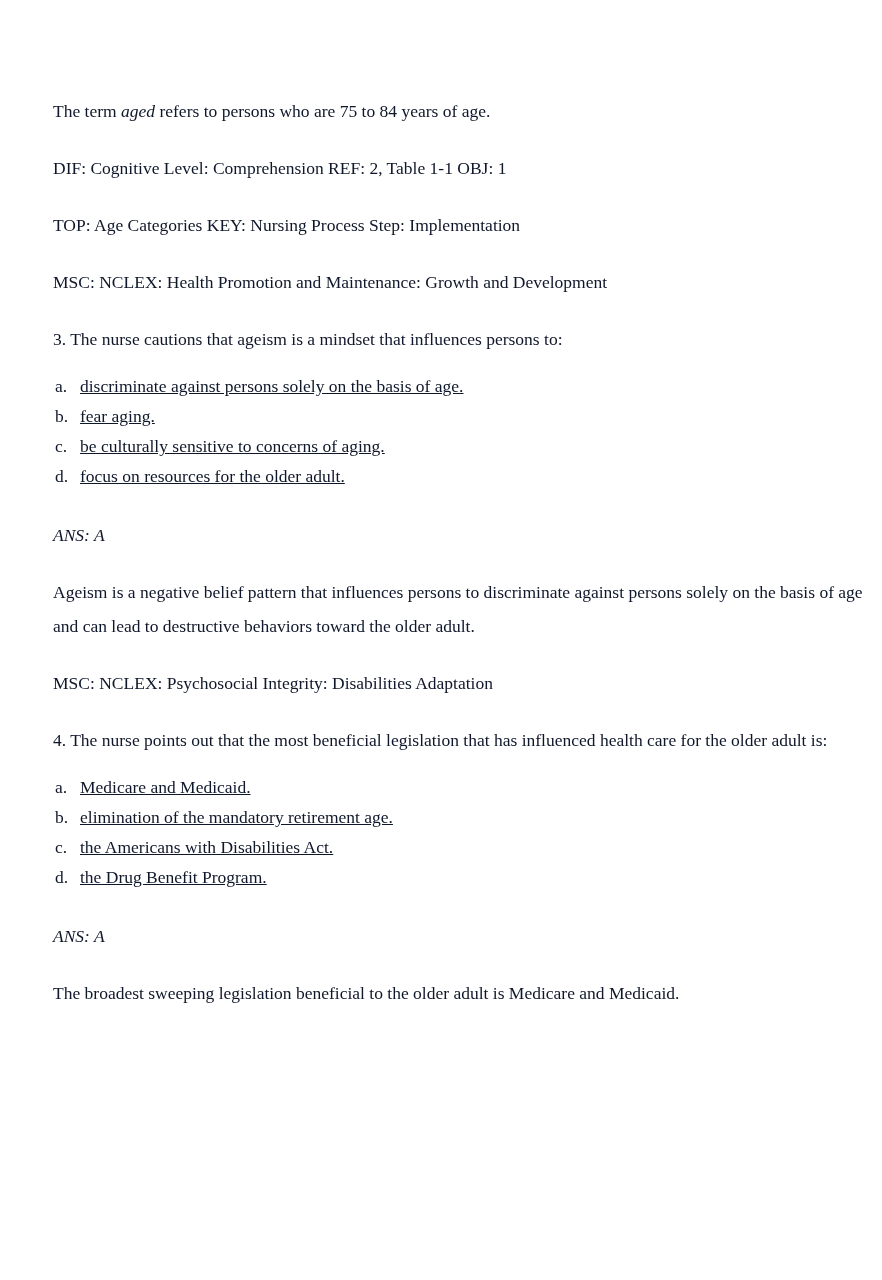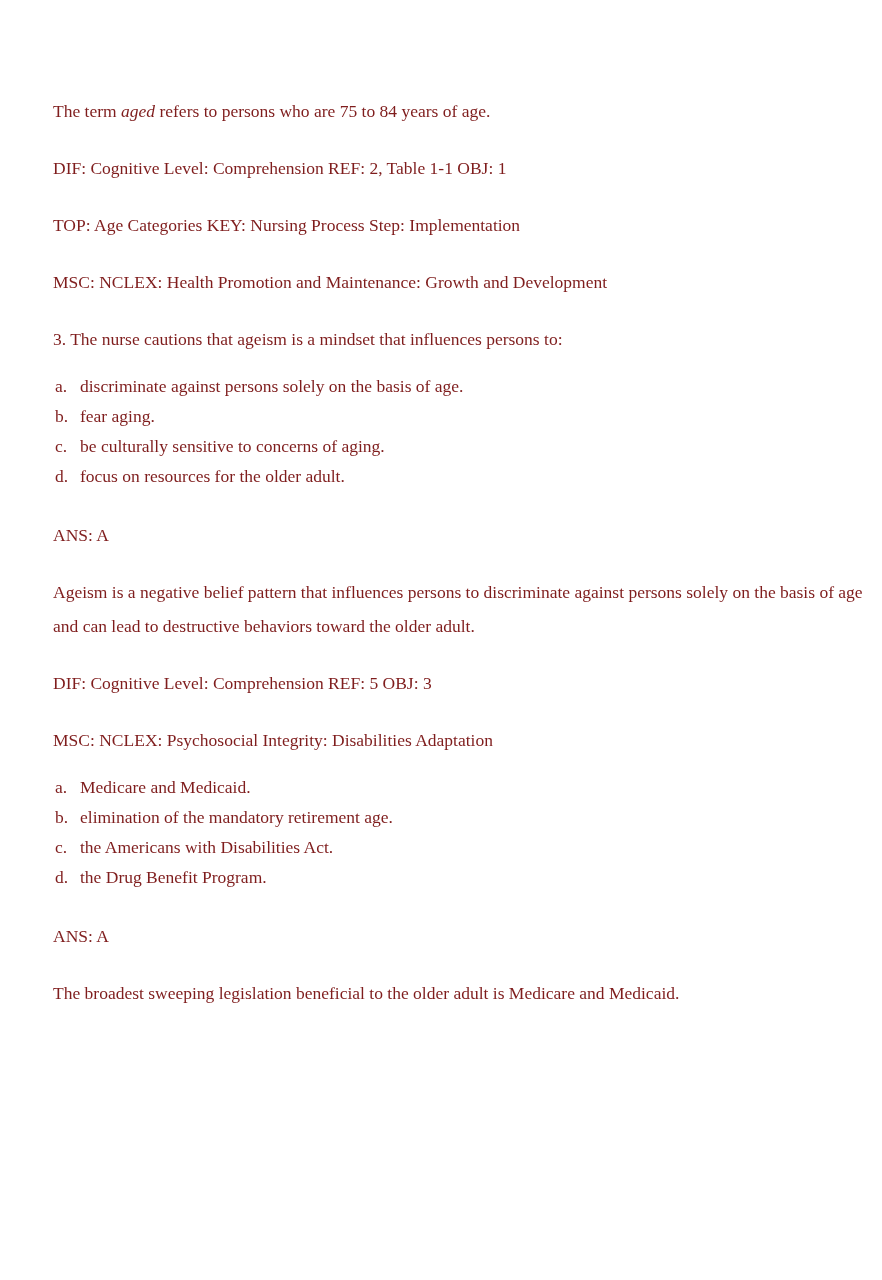--- a/index.html
+++ b/index.html
@@ -9,21 +9,21 @@
   }
   .page {
     position: relative;
     width: 882px;
     height: 1280px;
     background: #ffffff;
     box-sizing: border-box;
     padding: 94px 15px 0 53px;
     font-family: "Liberation Serif", "DejaVu Serif", serif;
     font-size: 17.5px;
-    color: #7f1d1d;
+    color: #0f172a;
     overflow: hidden;
   }
   .para {
     margin: 23px 0 0 0;
     line-height: 34px;
   }
   .para.first {
     margin-top: 0;
   }
   .para em {
@@ -36,23 +36,25 @@
     display: flex;
     line-height: 30px;
     padding-left: 2px;
   }
   .option .letter {
     flex: 0 0 25px;
     width: 25px;
   }
   .option .opt-text {
     flex: 1 1 auto;
+    text-decoration: underline;
   }
   .options + .para {
     margin-top: 27px;
+    font-style: italic;
   }
 </style>
 </head>
 <body>
 
 <div class="page">
 
   <p class="para first"><span>The term </span><em>aged</em><span> refers to persons who are 75 to 84 years of age.</span></p>
 
   <p class="para">DIF: Cognitive Level: Comprehension REF: 2, Table 1-1 OBJ: 1</p>
@@ -75,23 +77,23 @@
       <span class="opt-text">be culturally sensitive to concerns of aging.</span>
     </div>
     <div class="option">
       <span class="letter">d.</span>
       <span class="opt-text">focus on resources for the older adult.</span>
     </div>
   </div>
 
   <p class="para">ANS: A</p>
   <p class="para">Ageism is a negative belief pattern that influences persons to discriminate against persons solely on the basis of age and can lead to destructive behaviors toward the older adult.</p>
-  <p class="para">DIF: Cognitive Level: Comprehension REF: 5 OBJ: 3</p>
   <p class="para">MSC: NCLEX: Psychosocial Integrity: Disabilities Adaptation</p>
 
+  <p class="para">4. The nurse points out that the most beneficial legislation that has influenced health care for the older adult is:</p>
 
   <div class="options">
     <div class="option">
       <span class="letter">a.</span>
       <span class="opt-text">Medicare and Medicaid.</span>
     </div>
     <div class="option">
       <span class="letter">b.</span>
       <span class="opt-text">elimination of the mandatory retirement age.</span>
     </div>

